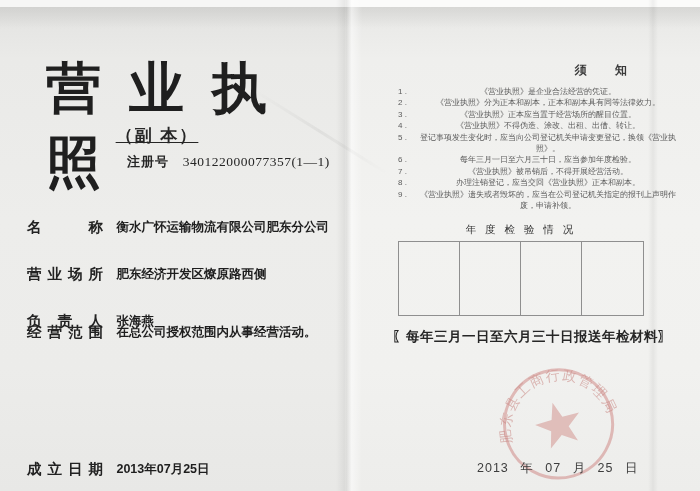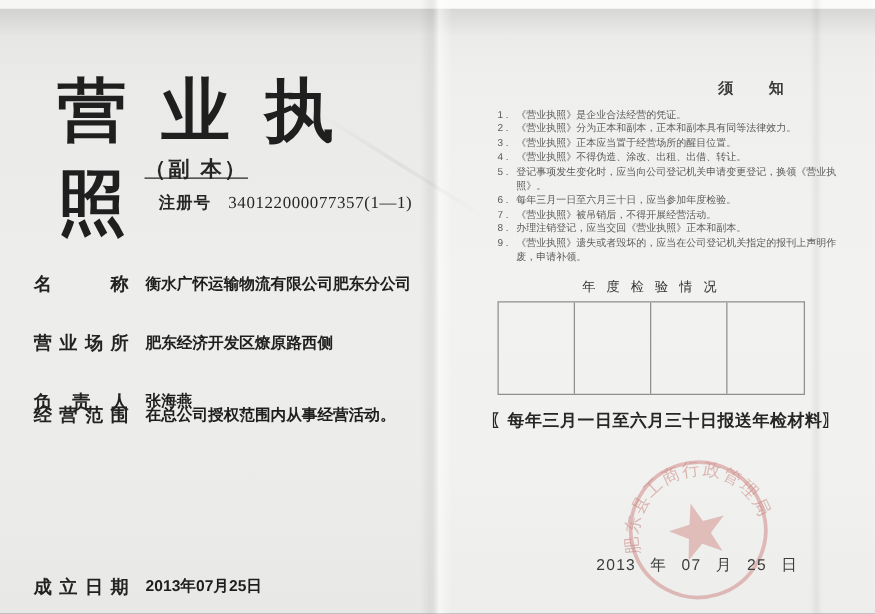--- a/index.html
+++ b/index.html
@@ -33,32 +33,32 @@
   .flabel{display:inline-block;width:76px;font-size:14.5px;font-weight:600;
     text-align:justify;text-align-last:justify;vertical-align:middle;color:#222;}
   .fvalue{font-size:12.5px;font-weight:600;margin-left:9px;vertical-align:middle;color:#1e1e1e;}
 
   
   .notice-head{position:absolute;left:398px;top:62px;width:232px;text-align:right;
     font-size:12px;font-weight:700;letter-spacing:3px;white-space:pre;color:#3a3a3a;}
   .notes{position:absolute;left:398px;top:86px;width:292px;color:#5b5b5b;}
   .note-item{display:flex;font-size:8px;line-height:11.4px;}
   .note-item .num{width:15px;flex:0 0 15px;}
-  .note-item .txt{width:270px;}
+  .note-item .txt{width:270px;text-align:center;}
 
   .insp-head{position:absolute;left:398px;top:223px;width:246px;text-align:center;
     font-size:10.5px;letter-spacing:3px;white-space:pre;color:#333;font-weight:500;}
   .insp-table{position:absolute;left:398px;top:241px;width:244px;height:73px;
     display:grid;grid-template-columns:1fr 1fr 1fr 1fr;border:1px solid #8f8f8f;}
   .insp-cell{border-right:1px solid #8f8f8f;}
   .insp-cell:last-child{border-right:none;}
   .bracket-note{position:absolute;left:392px;top:328px;width:262px;font-size:13.5px;
     font-weight:700;letter-spacing:.5px;color:#262626;white-space:nowrap;}
 
-  .issue-date{position:absolute;left:477px;top:444px;font-size:12.5px;color:#3d3d3d;
+  .issue-date{position:absolute;left:477px;top:460px;font-size:12.5px;color:#3d3d3d;
     letter-spacing:1px;word-spacing:7px;white-space:nowrap;z-index:3;}
 
   .seal{position:absolute;left:488px;top:352px;width:140px;height:140px;
     transform:rotate(-16deg);opacity:.62;z-index:2;}
 </style>
 </head>
 <body>
 
 <div class="scan">
 

